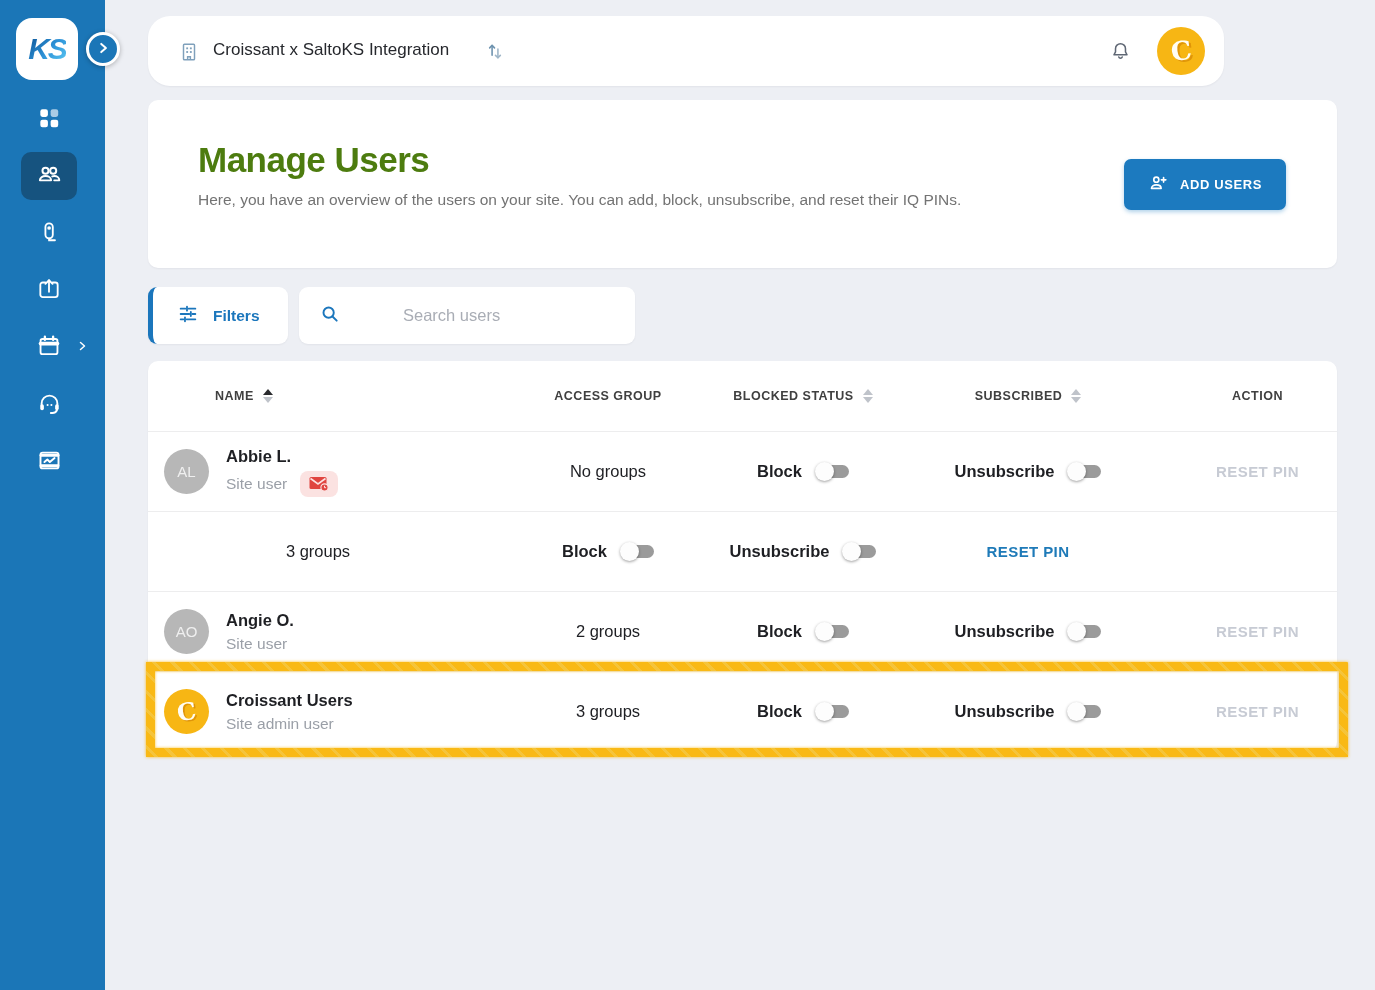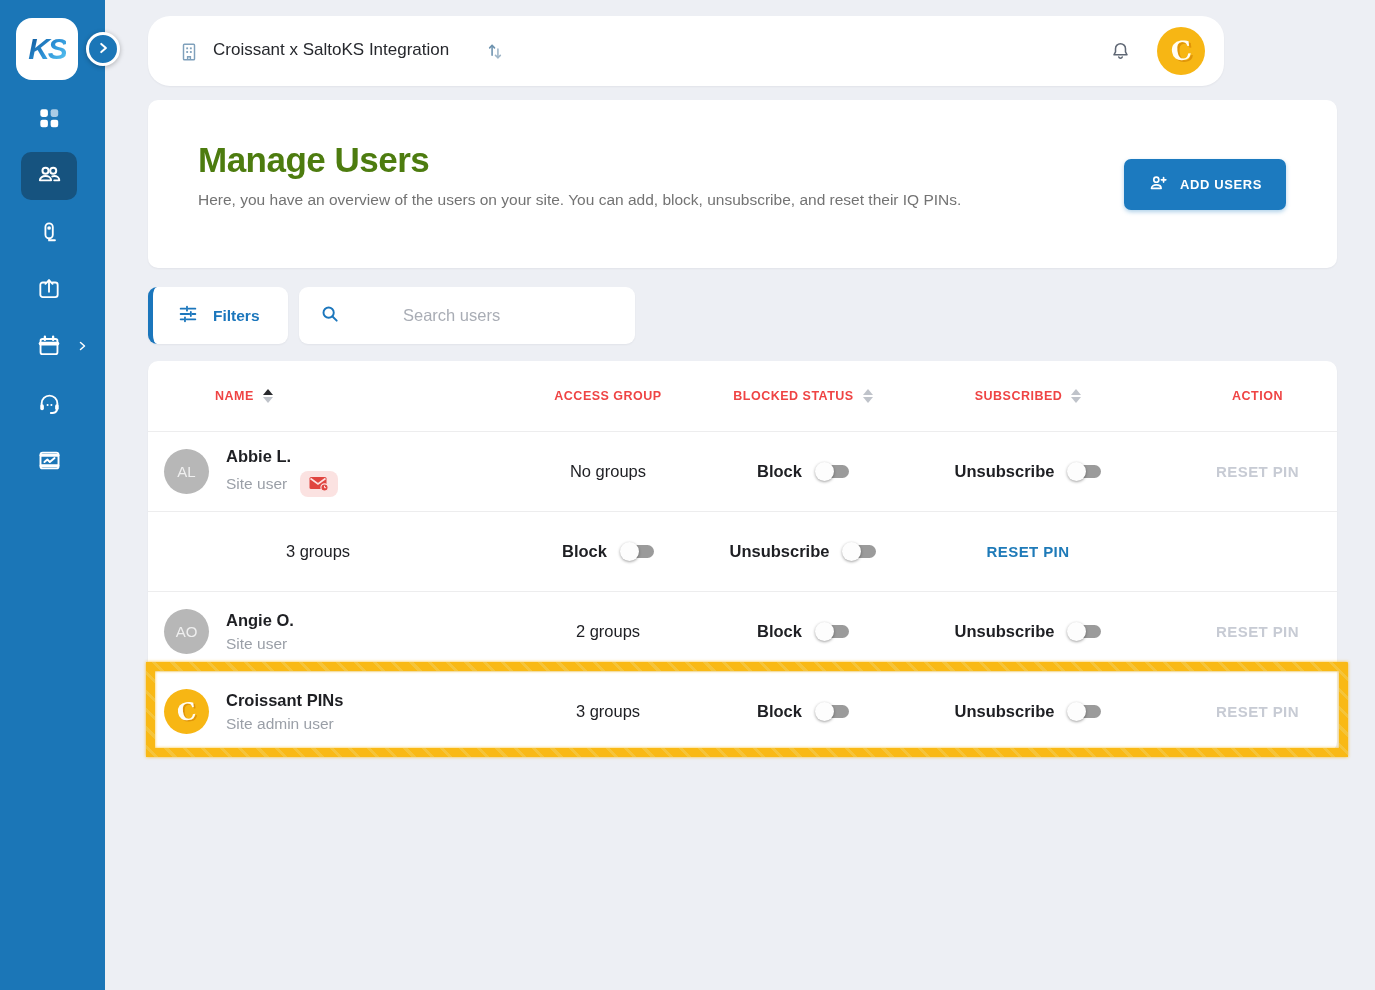--- a/index.html
+++ b/index.html
@@ -55,21 +55,21 @@
                  border-radius:9px; display:flex; align-items:center; padding-left:20px; gap:18px;
                  box-shadow:0 1px 2px rgba(16,24,40,.05); }
   .search-input { border:none; outline:none; font-size:16.5px; color:#333; width:230px; font-family:inherit;margin-left:44px; }
   .search-input::placeholder { color:#A9ADB5; }
 
   
   .table-card { position:absolute; left:148px; top:361px; width:1189px; height:391px; background:#fff;
                 border-radius:10px; box-shadow:0 1px 2px rgba(16,24,40,.05); }
   .thead, .trow { display:grid; grid-template-columns:340px 240px 150px 300px 159px; align-items:center; }
   .thead { height:70px; }
-  .th { font-size:12.5px; font-weight:700; color:#ef4444; letter-spacing:.5px; display:flex;
+  .th { font-size:12.5px; font-weight:700; color:#404040; letter-spacing:.5px; display:flex;
         align-items:center; justify-content:center; gap:9px; }
   .th.left { justify-content:flex-start; padding-left:67px; }
   .arrows { display:inline-flex; flex-direction:column; gap:2px; }
   .arr-up { width:0; height:0; border-left:5px solid transparent; border-right:5px solid transparent;
             border-bottom:6px solid #BFC3CA; }
   .arr-down { width:0; height:0; border-left:5px solid transparent; border-right:5px solid transparent;
               border-top:6px solid #BFC3CA; }
   .arr-up.on { border-bottom-color:#2A2B2E; }
   .trow { height:80px; border-top:1px solid #EDEDEE; }
   .name-cell { display:flex; align-items:center; gap:17px; padding-left:16px; }
@@ -409,21 +409,21 @@
       <button class="reset-pin disabled">RESET PIN</button>
     </div>
   </div>
 
   <div class="trow">
     <div class="name-cell">
       <div class="avatar logo">
               <span class="avatar-text">C</span>
             </div>
       <div class="name-block">
-        <div class="nm">Croissant PINs</div>
+        <div class="nm">Croissant Users</div>
         <div class="role-line">
           <span class="role">Site admin user</span>
 
         </div>
       </div>
     </div>
     <div class="cell-center">
       <span class="group-text">3 groups</span>
     </div>
     <div class="cell-center">

